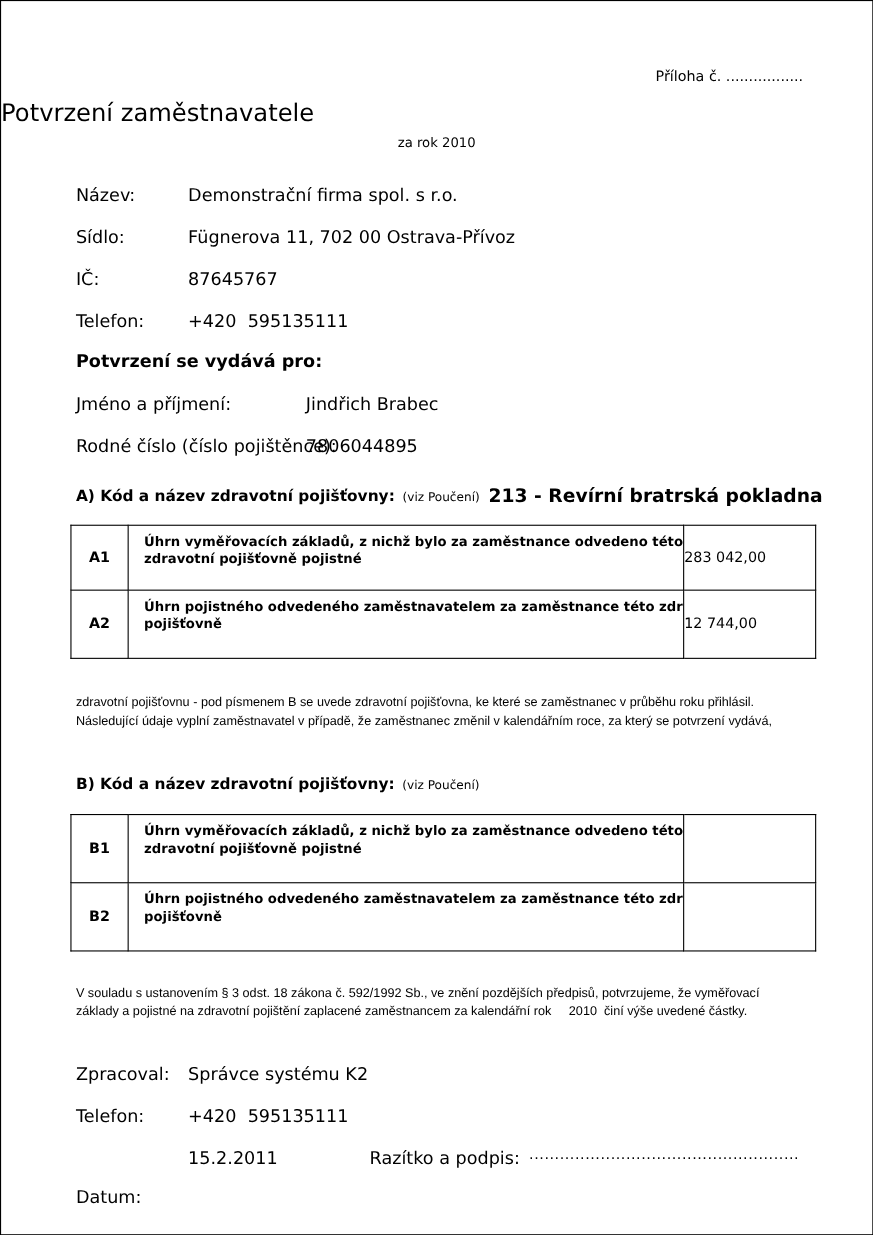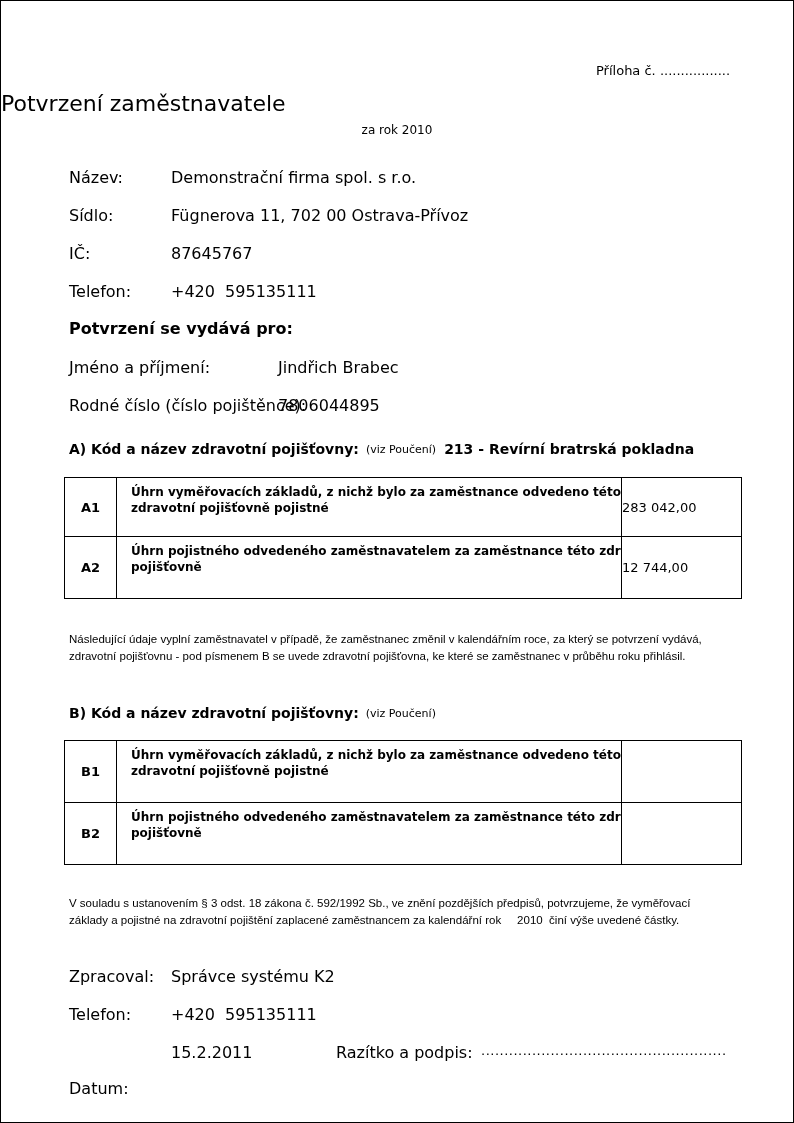--- a/index.html
+++ b/index.html
@@ -24,21 +24,21 @@
   .subtitle {
     top: 122px; left: 0; width: 100%;
     text-align: center; font-size: 12px;
     white-space: pre;
   }
   .lbl, .val { font-size: 16px; white-space: pre; }
   .bold { font-weight: bold; }
   .sec-head { display: flex; align-items: center; }
   .sec-head .head-main { font-size: 14px; font-weight: bold; white-space: pre; }
   .sec-head .head-hint { font-size: 11px; margin-left: 7px; white-space: pre; }
-  .sec-head .head-insurer { font-size: 14px; font-weight: bold; margin-left: 8px; white-space: pre; }
+  .sec-head .head-insurer { font-size: 17px; font-weight: bold; margin-left: 8px; white-space: pre; }
   table.grid {
     position: absolute;
     left: 63px;
     border-collapse: collapse;
     table-layout: fixed;
     width: 677px;
   }
   table.grid td { border: 1px solid #000; overflow: hidden; }
   td.code-cell {
     width: 52px; text-align: center; vertical-align: middle;
@@ -118,22 +118,22 @@
       <td class="desc-cell">
         <div class="descline">Úhrn pojistného odvedeného zaměstnavatelem za zaměstnance této zdravot</div>
         <div class="descline">pojišťovně</div>
       </td>
       <td class="val-cell">12 744,00</td>
     </tr>
   </tbody>
     </table>
 
   <div class="smallnote note-a">
+    <div>zdravotní pojišťovnu - pod písmenem B se uvede zdravotní pojišťovna, ke které se zaměstnanec v průběhu roku přihlásil.</div>
     <div>Následující údaje vyplní zaměstnavatel v případě, že zaměstnanec změnil v kalendářním roce, za který se potvrzení vydává,</div>
-    <div>zdravotní pojišťovnu - pod písmenem B se uvede zdravotní pojišťovna, ke které se zaměstnanec v průběhu roku přihlásil.</div>
   </div>
 
   <div class="abs sec-head" style="top:704px; left:68px;">
     <span class="head-main">B) Kód a název zdravotní pojišťovny:</span>
     <span class="head-hint">(viz Poučení)</span>
   </div>
 
   <table class="grid tableB">
     <tbody>
         <tr>

